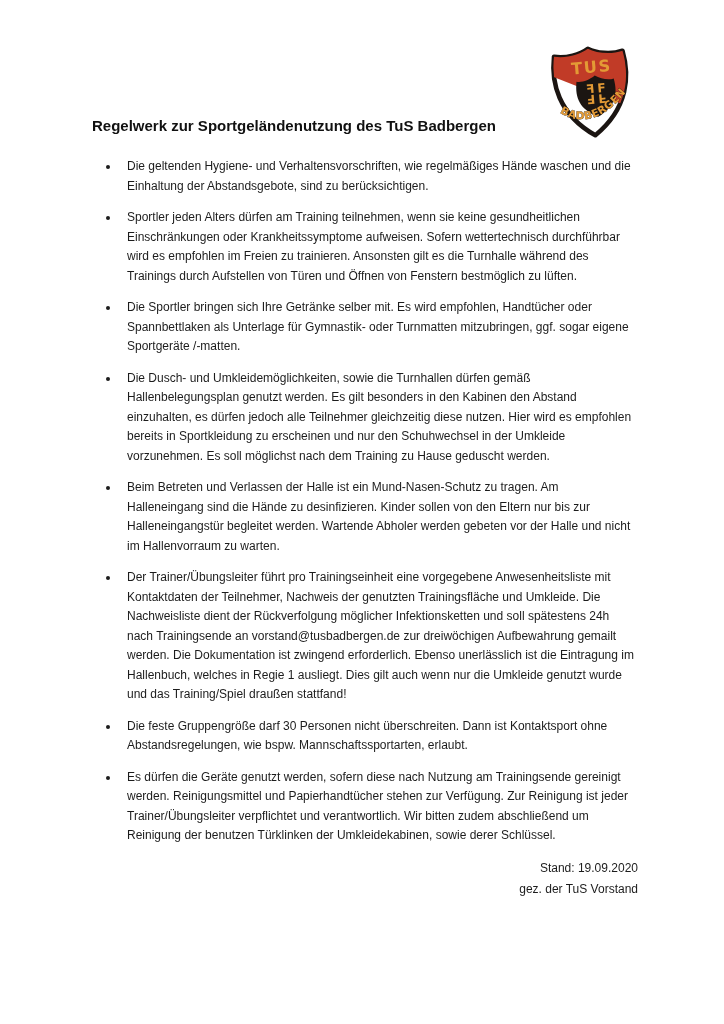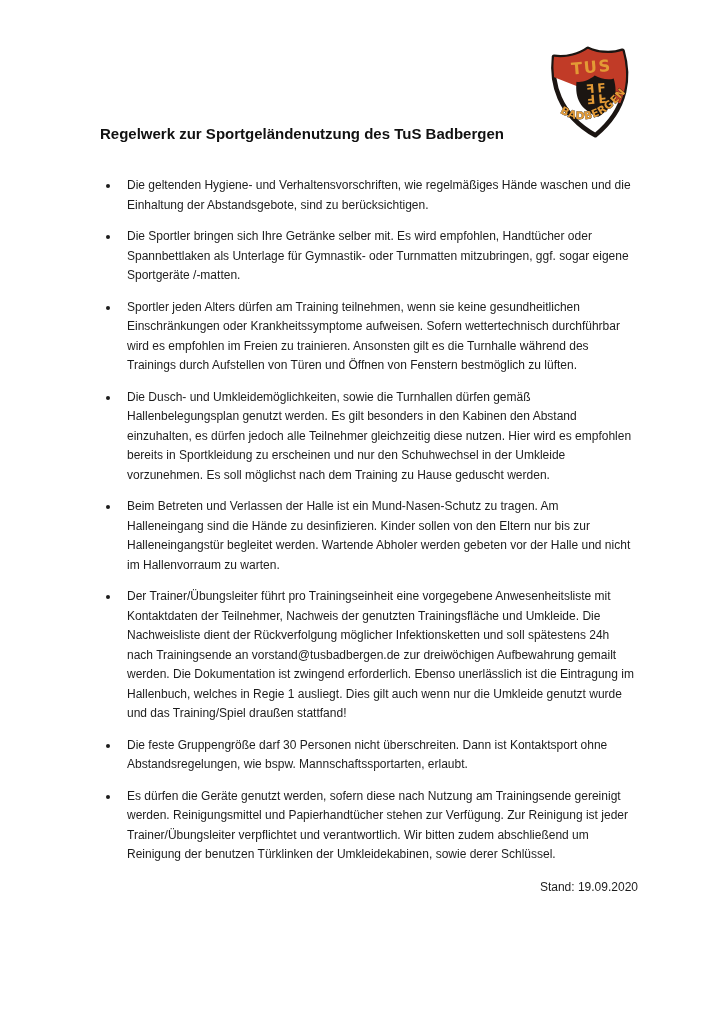--- a/index.html
+++ b/index.html
@@ -18,25 +18,25 @@
   .content {
     position:absolute;
     left:85px; top:109px;
     width:553px;
   }
   .doc-title {
     font-size:15px;
     font-weight:bold;
     line-height:20px;
     color:#111111;
-    margin:15px;
+    margin:7px;
   }
   ul.rules {
     list-style:none;
-    margin:32px 0 0 0;
+    margin:21px 0 0 0;
     padding:0;
   }
   ul.rules li {
     position:relative;
     padding-left:42px;
     margin-bottom:12px;
     font-size:12px;
     line-height:19.5px;
     color:#1c1c1c;
     text-align:left;
@@ -91,27 +91,28 @@
         <textPath href="#bbArc" xlink:href="#bbArc" startOffset="1">BADBERGEN</textPath>
       </text>
     </g>
   </svg>
 
   <div class="content">
     <h1 class="doc-title">Regelwerk zur Sportgeländenutzung des TuS Badbergen</h1>
 
     <ul class="rules">
       <li>Die geltenden Hygiene- und Verhaltensvorschriften, wie regelmäßiges Hände waschen und die Einhaltung der Abstandsgebote, sind zu berücksichtigen.</li>
+      <li>Sportler jeden Alters dürfen am Training teilnehmen, wenn sie keine gesundheitlichen Einschränkungen oder Krankheitssymptome aufweisen. Sofern wettertechnisch durchführbar wird es empfohlen im Freien zu trainieren. Ansonsten gilt es die Turnhalle während des Trainings durch Aufstellen von Türen und Öffnen von Fenstern bestmöglich zu lüften.</li>
       <li>Die Sportler bringen sich Ihre Getränke selber mit. Es wird empfohlen, Handtücher oder Spannbettlaken als Unterlage für Gymnastik- oder Turnmatten mitzubringen, ggf. sogar eigene Sportgeräte /-matten.</li>
-      <li>Sportler jeden Alters dürfen am Training teilnehmen, wenn sie keine gesundheitlichen Einschränkungen oder Krankheitssymptome aufweisen. Sofern wettertechnisch durchführbar wird es empfohlen im Freien zu trainieren. Ansonsten gilt es die Turnhalle während des Trainings durch Aufstellen von Türen und Öffnen von Fenstern bestmöglich zu lüften.</li>
       <li>Die Dusch- und Umkleidemöglichkeiten, sowie die Turnhallen dürfen gemäß Hallenbelegungsplan genutzt werden. Es gilt besonders in den Kabinen den Abstand einzuhalten, es dürfen jedoch alle Teilnehmer gleichzeitig diese nutzen. Hier wird es empfohlen bereits in Sportkleidung zu erscheinen und nur den Schuhwechsel in der Umkleide vorzunehmen. Es soll möglichst nach dem Training zu Hause geduscht werden.</li>
       <li>Beim Betreten und Verlassen der Halle ist ein Mund-Nasen-Schutz zu tragen. Am Halleneingang sind die Hände zu desinfizieren. Kinder sollen von den Eltern nur bis zur Halleneingangstür begleitet werden. Wartende Abholer werden gebeten vor der Halle und nicht im Hallenvorraum zu warten.</li>
       <li>Der Trainer/Übungsleiter führt pro Trainingseinheit eine vorgegebene Anwesenheitsliste mit Kontaktdaten der Teilnehmer, Nachweis der genutzten Trainingsfläche und Umkleide. Die Nachweisliste dient der Rückverfolgung möglicher Infektionsketten und soll spätestens 24h nach Trainingsende an vorstand@tusbadbergen.de zur dreiwöchigen Aufbewahrung gemailt werden. Die Dokumentation ist zwingend erforderlich. Ebenso unerlässlich ist die Eintragung im Hallenbuch, welches in Regie 1 ausliegt. Dies gilt auch wenn nur die Umkleide genutzt wurde und das Training/Spiel draußen stattfand!</li>
       <li>Die feste Gruppengröße darf 30 Personen nicht überschreiten. Dann ist Kontaktsport ohne Abstandsregelungen, wie bspw. Mannschaftssportarten, erlaubt.</li>
       <li>Es dürfen die Geräte genutzt werden, sofern diese nach Nutzung am Trainingsende gereinigt werden. Reinigungsmittel und Papierhandtücher stehen zur Verfügung. Zur Reinigung ist jeder Trainer/Übungsleiter verpflichtet und verantwortlich. Wir bitten zudem abschließend um Reinigung der benutzen Türklinken der Umkleidekabinen, sowie derer Schlüssel.</li>
     </ul>
 
     <div class="footer">
       <div>Stand: 19.09.2020</div>
+      <div>gez. der TuS Vorstand</div>
     </div>
   </div>
 
 </div>
 
 </body></html>

